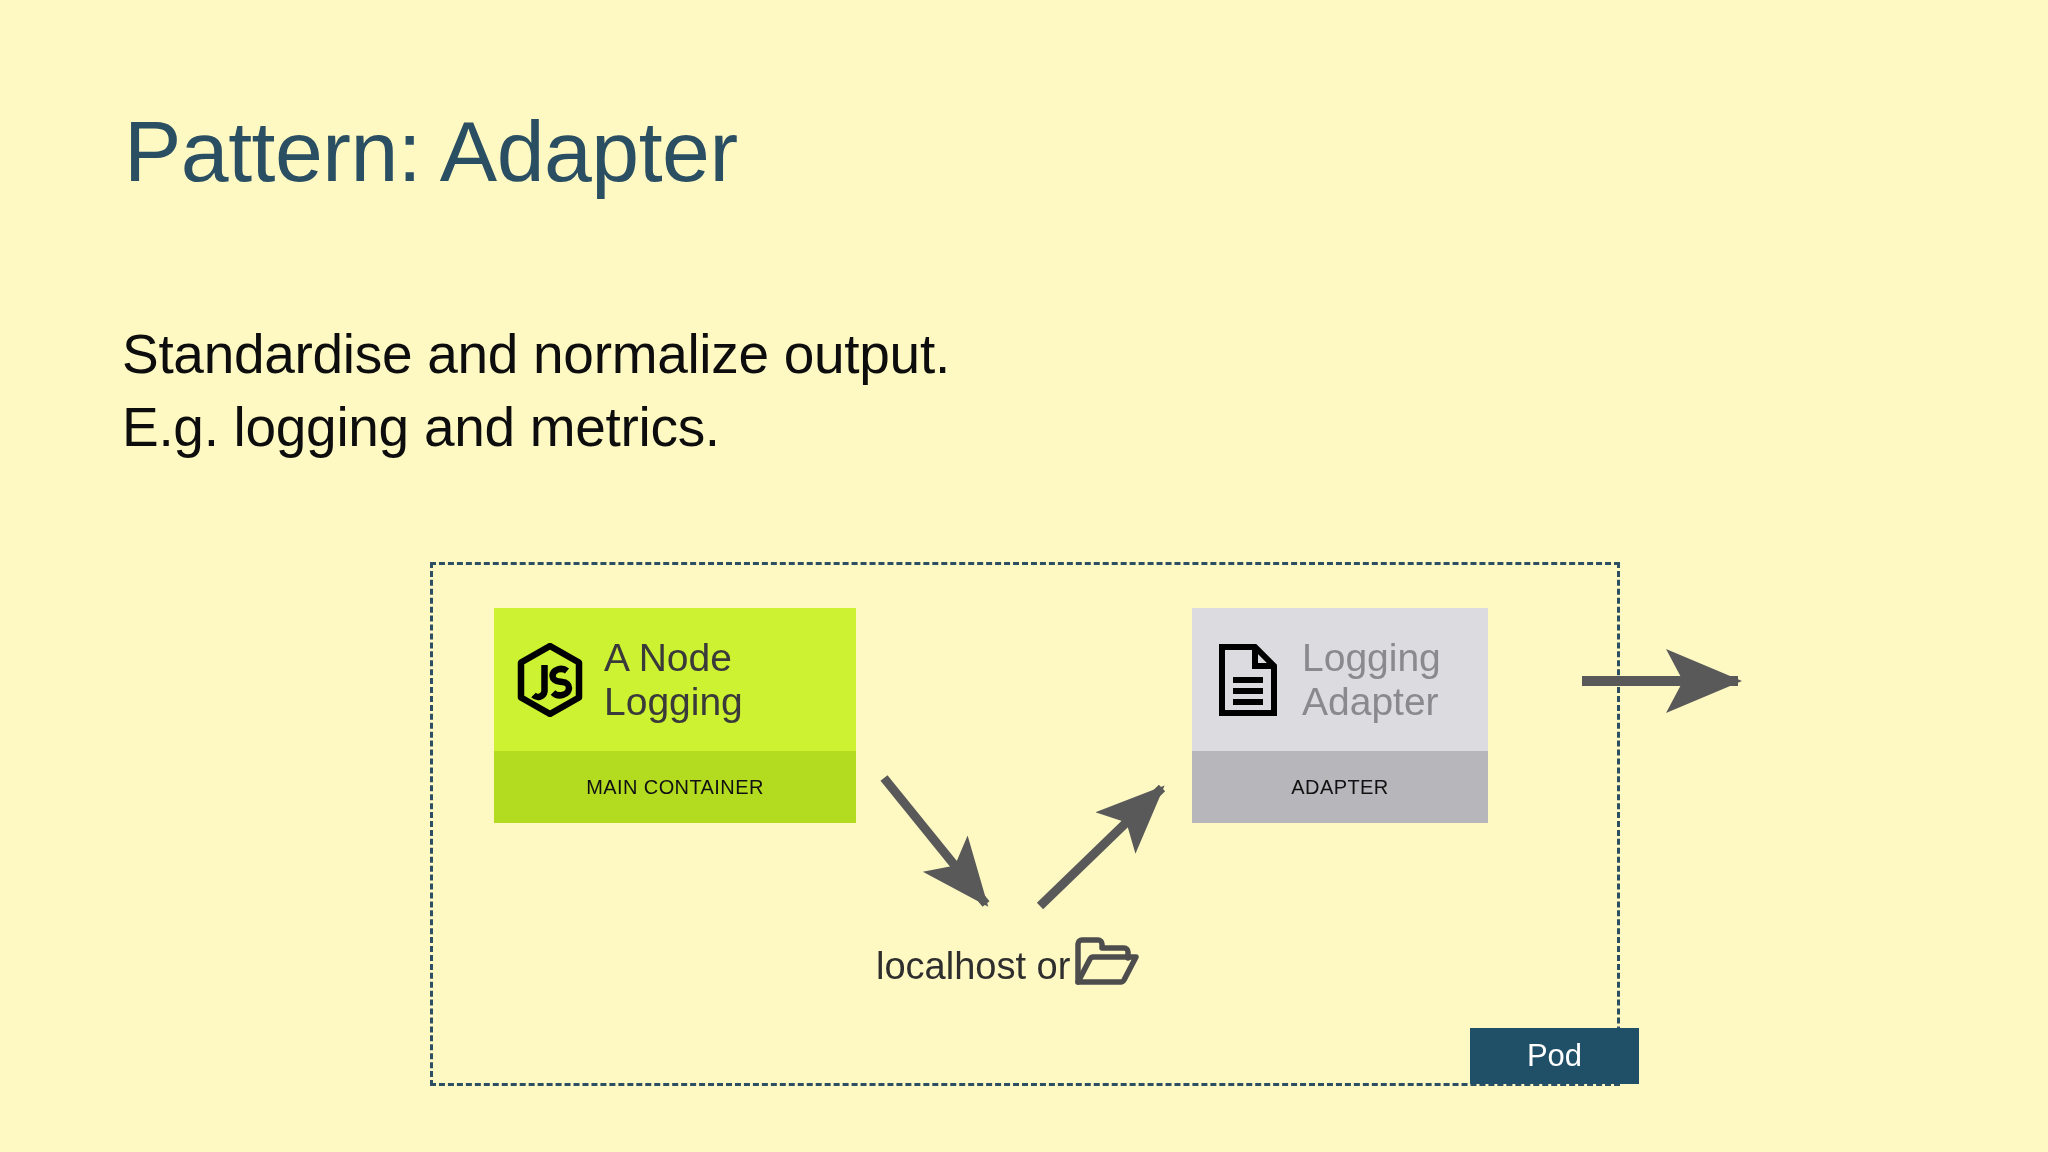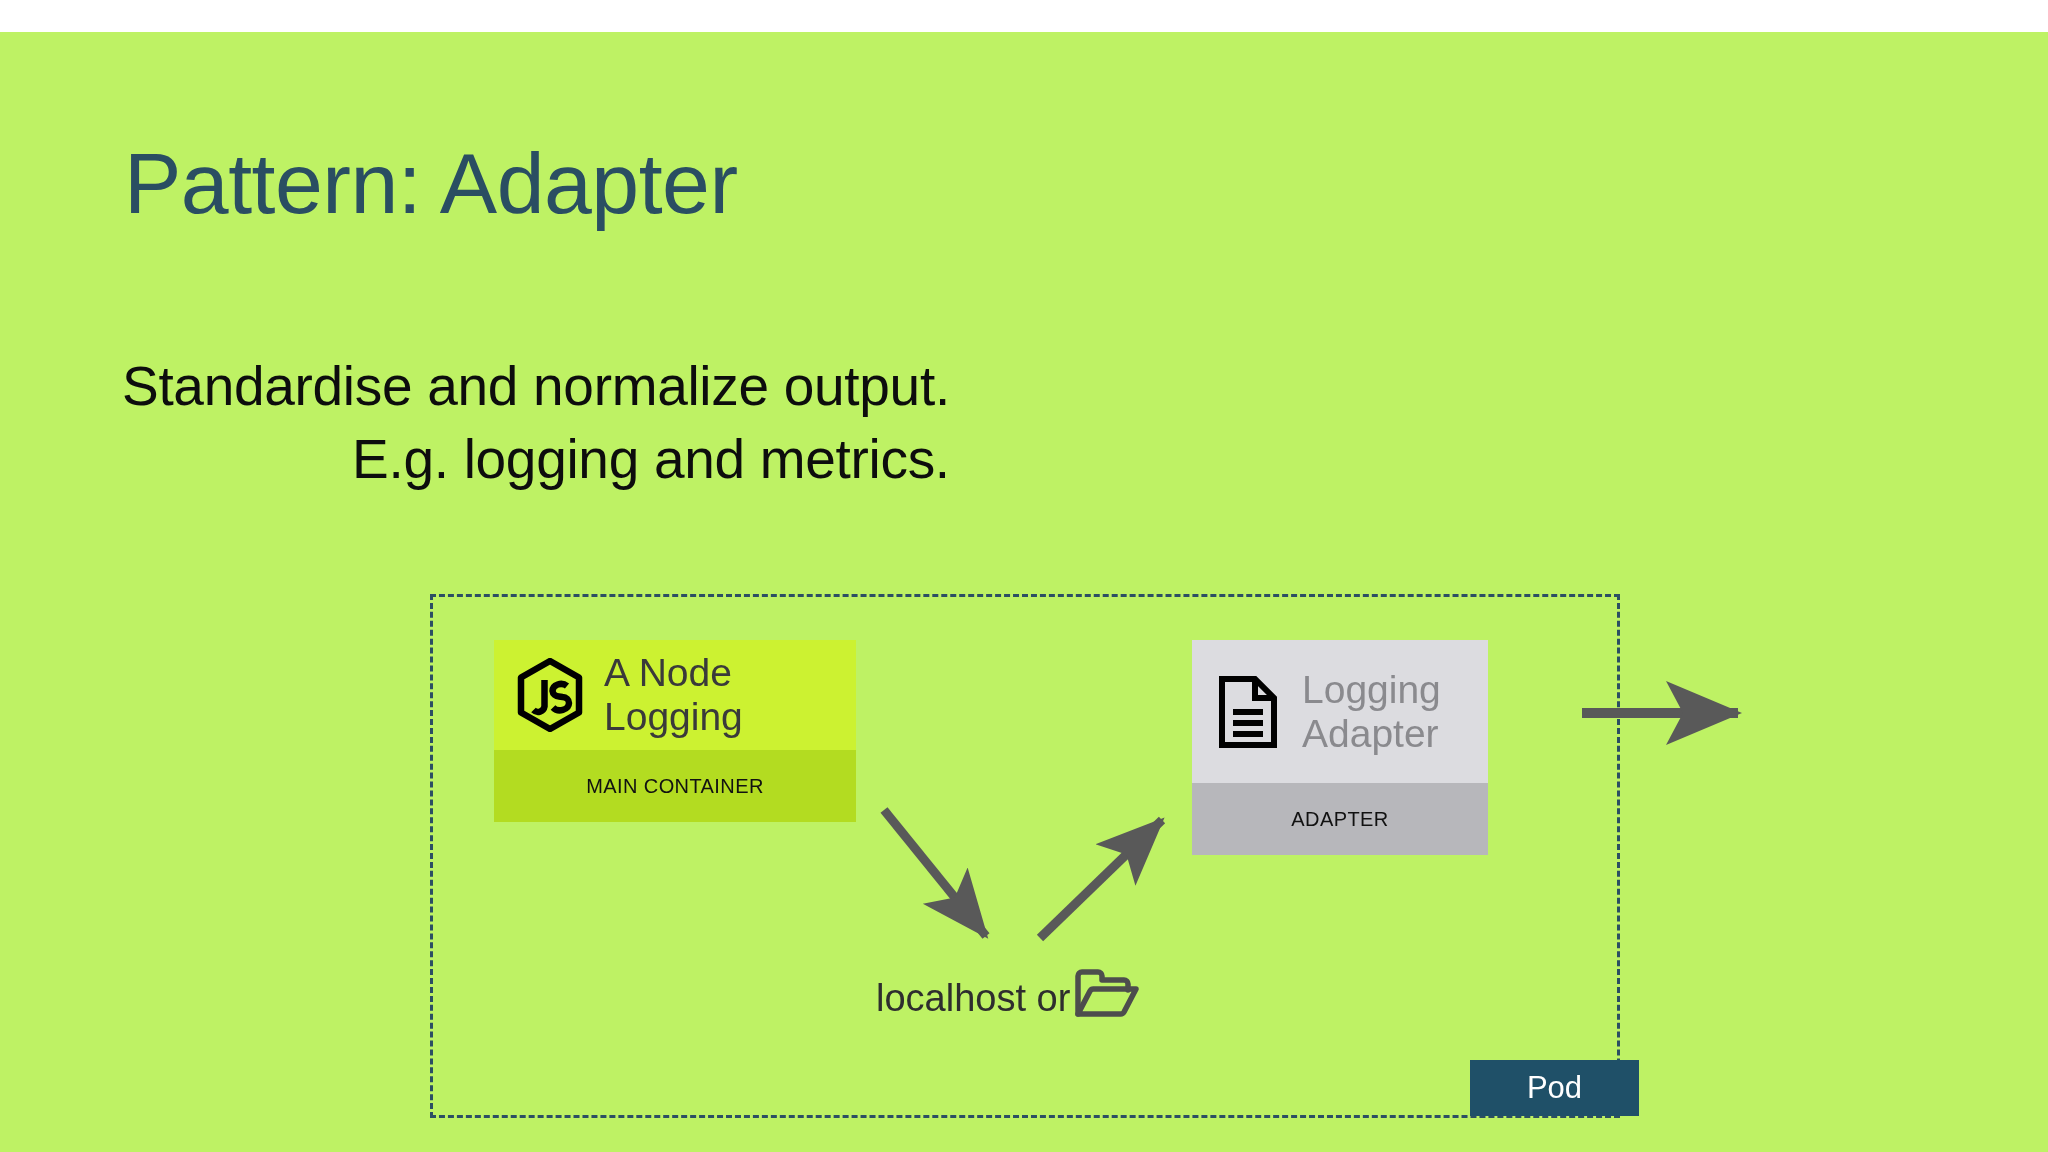--- a/index.html
+++ b/index.html
@@ -12,22 +12,21 @@
     height: 1152px;
     position: relative;
     overflow: hidden;
     font-family: "Liberation Sans", sans-serif;
     -webkit-font-smoothing: antialiased;
   }
 
   .slide {
     position: absolute;
     inset: 0;
-    background: #bef264;
-    margin-top: 32px;
+    background: #fef9c3;
   }
 
   
   .slide-title {
     position: absolute;
     left: 124px;
     top: 108px;
     font-size: 86px;
     line-height: 1.0;
     font-weight: 400;
@@ -40,21 +39,21 @@
   .body-block {
     position: absolute;
     left: 122px;
     top: 318px;
     font-size: 55px;
     line-height: 1.32;
     color: #0d0d0d;
     font-weight: 400;
     letter-spacing: -0.3px;
   }
-  .body-line { white-space: nowrap; text-align: right; }
+  .body-line { white-space: nowrap; }
 
   
   .diagram {
     position: absolute;
     left: 0;
     top: 0;
     width: 2048px;
     height: 1152px;
   }
 
@@ -110,21 +109,21 @@
     font-size: 39px;
     line-height: 1.12;
     font-weight: 400;
   }
 
   
   .card-main {
     left: 494px;
     top: 608px;
     width: 362px;
-    height: 182px;
+    height: 215px;
   }
   .card-main .card-head { background: #ccf231; }
   .card-main .card-foot { background: #b3dc21; }
   .card-main .card-label { color: #3a3a3a; }
 
   
   .card-adapter {
     left: 1192px;
     top: 608px;
     width: 296px;

